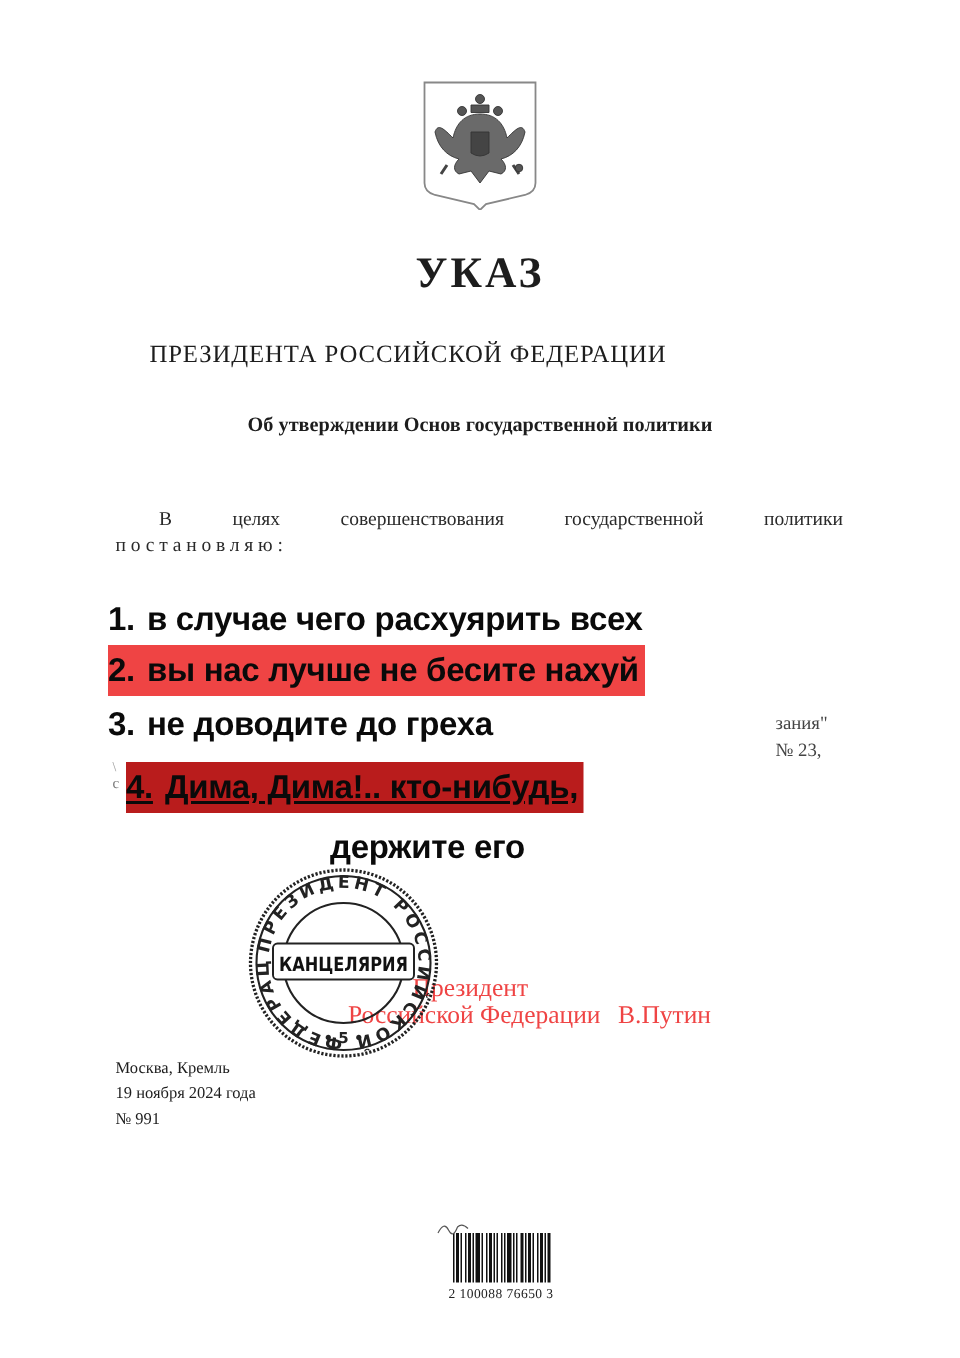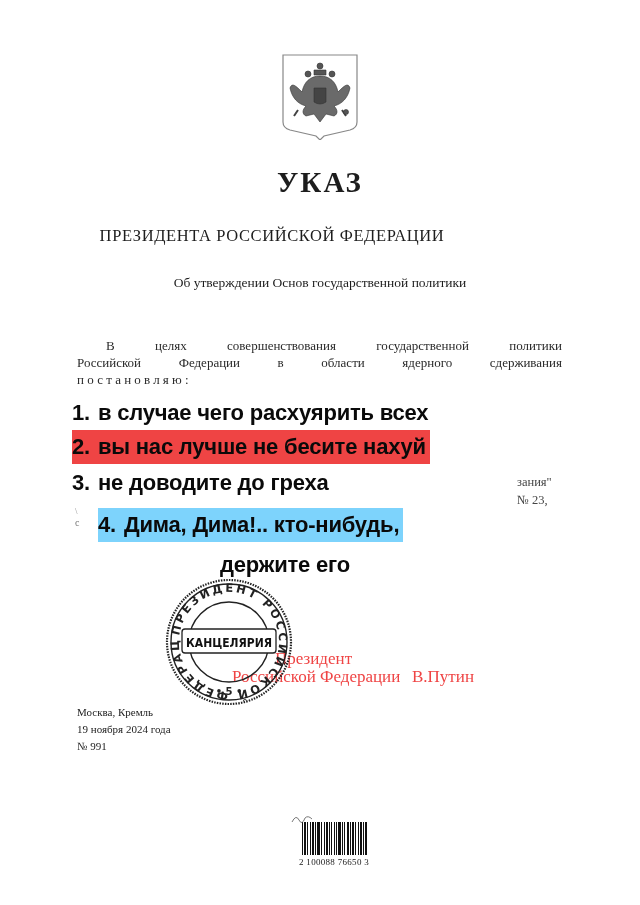--- a/index.html
+++ b/index.html
@@ -2,21 +2,21 @@
 <html><head>
   <meta charset="utf-8">
   <style>
     * { margin: 0; padding: 0; box-sizing: border-box; }
     html, body { width: 640px; height: 905px; background: #ffffff; overflow: hidden; }
     body { position: relative; font-family: "Liberation Serif", "DejaVu Serif", serif; color: #1a1a1a; }
 
     .emblem { position: absolute; left: 280px; top: 52px; width: 80px; height: 88px; }
     .title { position: absolute; left: 0; width: 640px; top: 166px; text-align: center; font-size: 29px; font-weight: bold; letter-spacing: 2px; color: #1d1d1d; }
     .subtitle { position: absolute; left: 0; width: 544px; top: 226px; text-align: center; font-size: 16.5px; letter-spacing: 0.6px; color: #1d1d1d; }
-    .heading { position: absolute; left: 0; width: 640px; top: 274px; text-align: center; font-size: 13.5px; font-weight: normal; line-height: 17px; color: #1d1d1d; }
+    .heading { position: absolute; left: 0; width: 640px; top: 274px; text-align: center; font-size: 13.5px; font-weight: bold; line-height: 17px; color: #1d1d1d; }
 
     .intro { position: absolute; left: 77px; width: 485px; top: 337px; font-size: 13px; line-height: 17px; color: #2a2a2a; }
     .intro .line { display: flex; justify-content: space-between; white-space: nowrap; }
     .intro .line.first { padding-left: 29px; }
     .intro .spaced { letter-spacing: 3.2px; }
 
     .ghost { position: absolute; font-size: 12.5px; color: #444; white-space: nowrap; }
 
     .overlay { position: absolute; font-family: "Liberation Sans", "DejaVu Sans", sans-serif; font-weight: bold; color: #0a0a0a; white-space: nowrap; font-size: 22px; line-height: 34px; letter-spacing: -0.2px; }
     .item-num { margin-right: 8px; }
@@ -60,46 +60,38 @@
 </div>
 
 <div class="intro">
   <div class="line first">
     <span>В</span>
     <span>целях</span>
     <span>совершенствования</span>
     <span>государственной</span>
     <span>политики</span>
   </div>
-  <div class="line">
-    <span>Российской</span>
-    <span>Федерации</span>
-    <span>в</span>
-    <span>области</span>
-    <span>ядерного</span>
-    <span>сдерживания</span>
-  </div>
   <div class="spaced">постановляю:</div>
 </div>
 
 <div class="ghost" style="left:517px; top:475px;">зания"</div>
 <div class="ghost" style="left:517px; top:493px;">№  23,</div>
 <div class="ghost" style="left:75px; top:506px; font-size:9px; color:#999;">\</div>
 <div class="ghost" style="left:75px; top:517px; font-size:10px; color:#777;">с</div>
 
 <div class="overlay" style="left:72px; top:396px; background:#fff; padding-right:4px;">
   <span class="item-num">1.</span><span>в случае чего расхуярить всех</span>
 </div>
 <div class="overlay" style="left:72px; top:430px; background:#ef4444; padding-right:4px;">
   <span class="item-num">2.</span><span>вы нас лучше не бесите нахуй</span>
 </div>
 <div class="overlay" style="left:72px; top:466px; background:#fff; padding-right:4px;">
   <span class="item-num">3.</span><span>не доводите до греха</span>
 </div>
-<div class="overlay" style="left:98px; top:508px; background:#7dd3fc; padding-right:4px;">
+<div class="overlay" style="left:84px; top:508px; background:#b91c1c; padding-right:4px;text-decoration:underline;">
   <span class="item-num">4.</span><span>Дима, Дима!.. кто-нибудь,</span>
 </div>
 <div class="overlay" style="left:216px; top:548px; background:#fff; padding:0 4px;">
   <span>держите его</span>
 </div>
 
 <div class="sig" style="left:275px; top:649px;">Президент</div>
 <div class="sig" style="left:232px; top:667px;">Российской Федерации</div>
 <div class="sig" style="left:412px; top:667px;">В.Путин</div>
 

